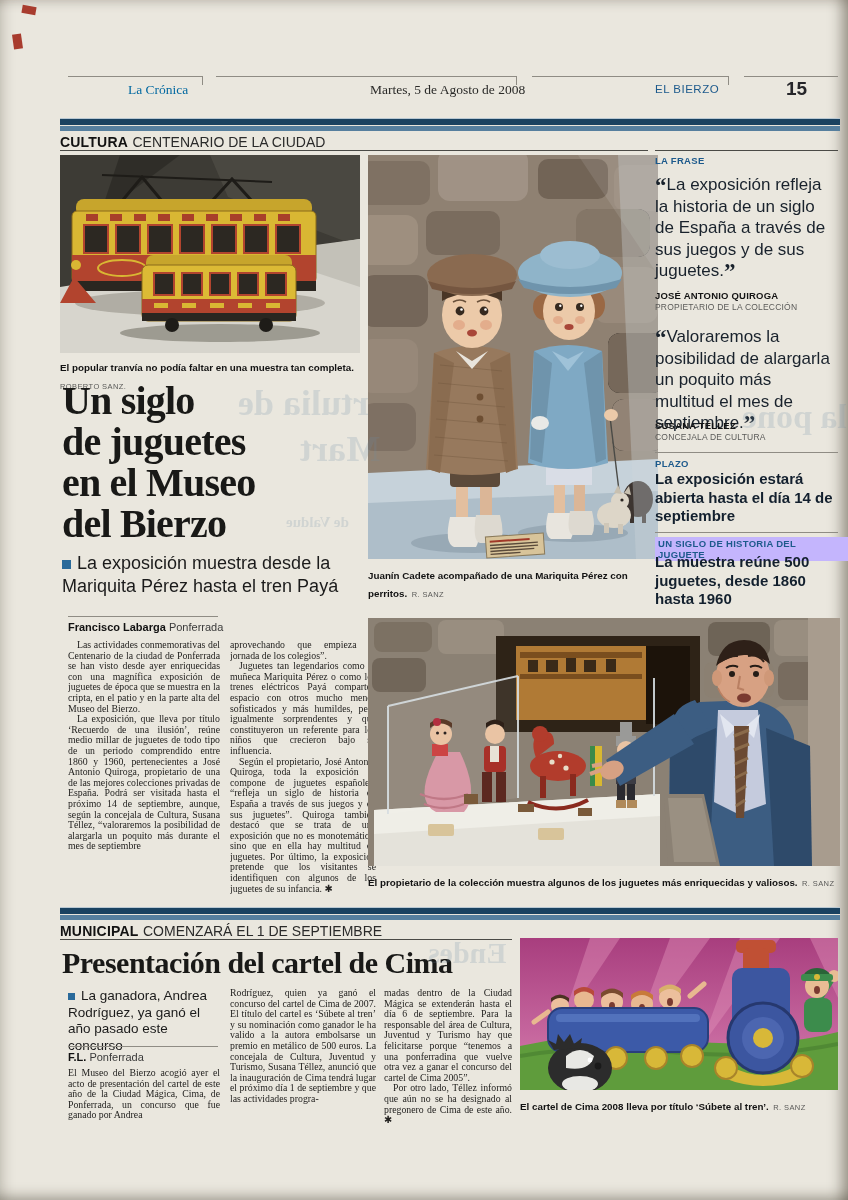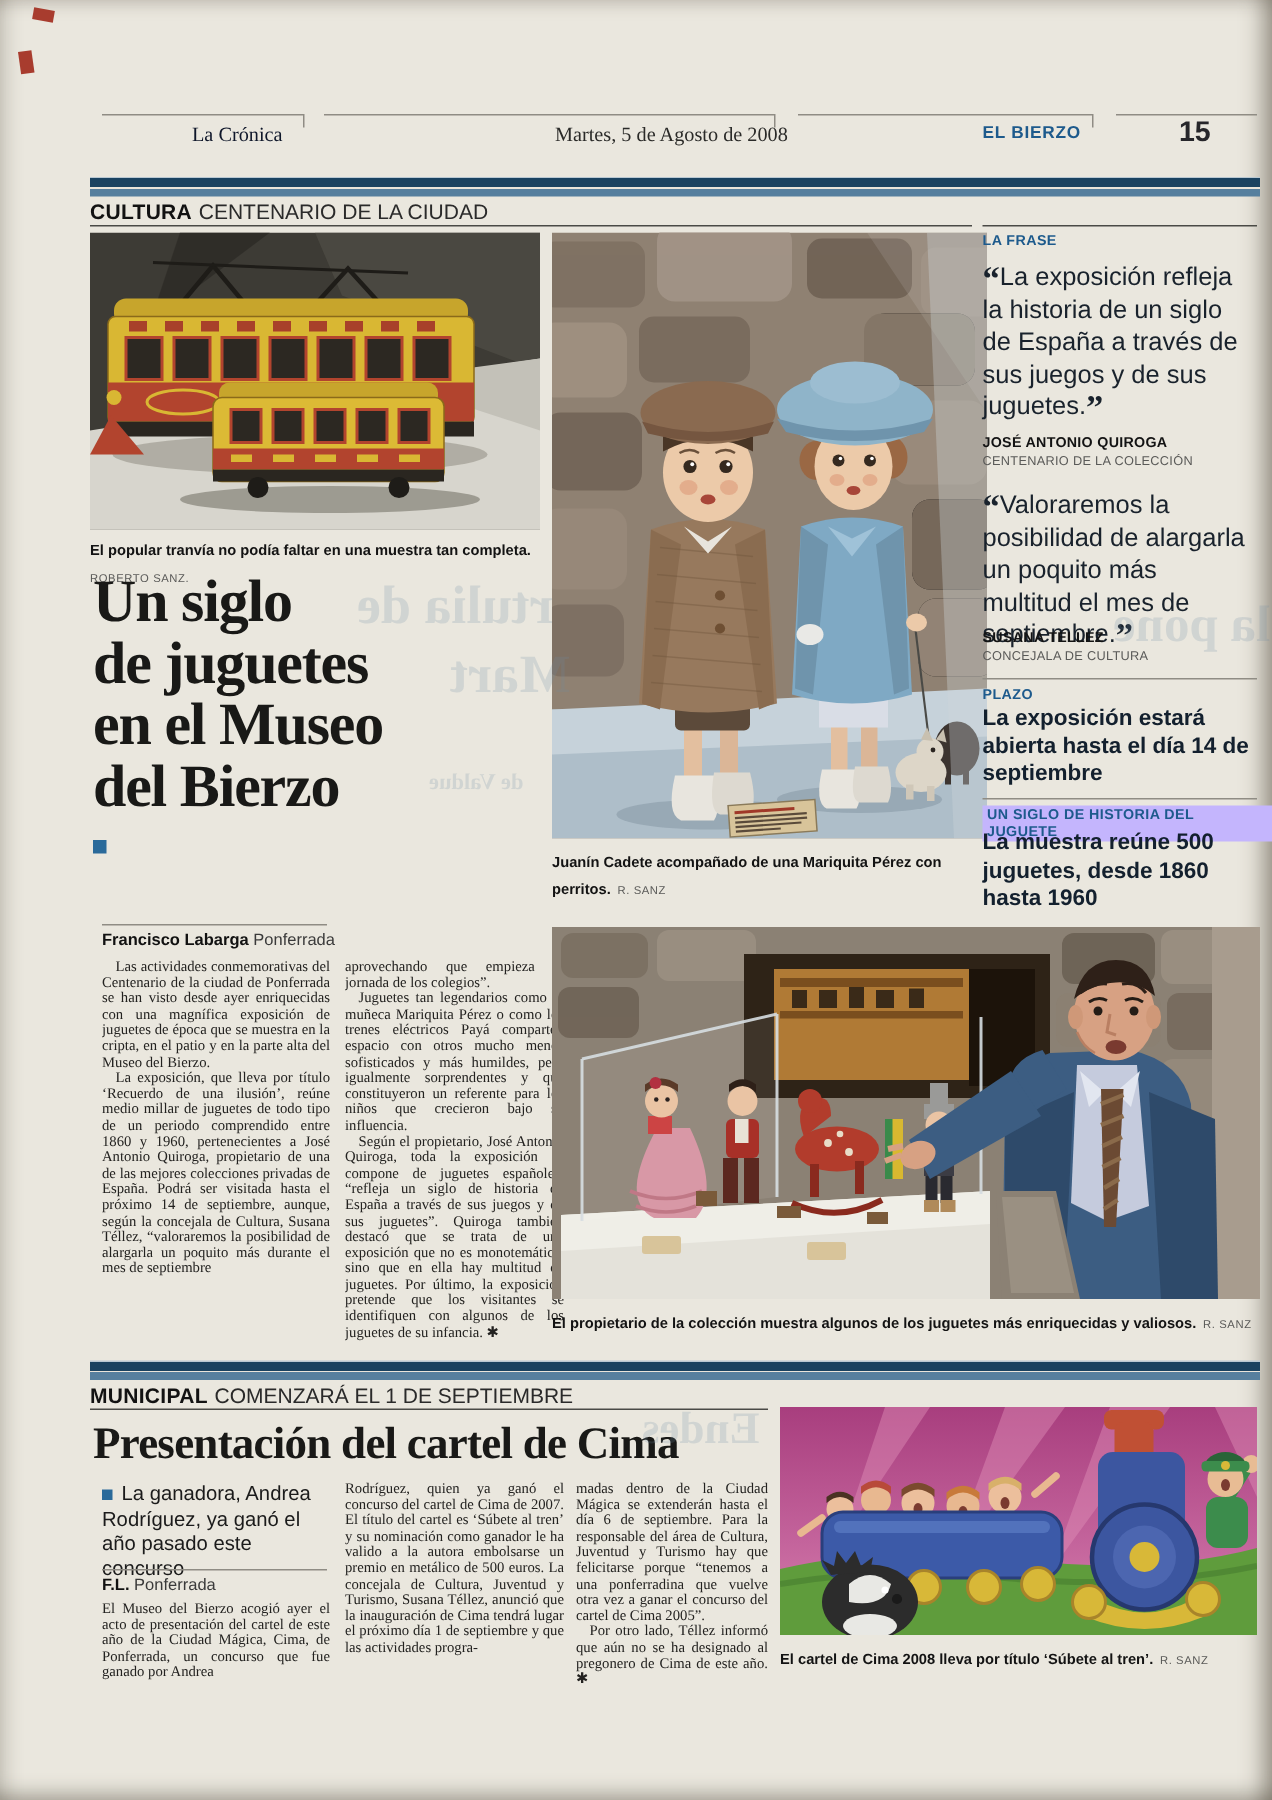--- a/index.html
+++ b/index.html
@@ -5,23 +5,23 @@
   *{box-sizing:border-box;margin:0;padding:0}
   html,body{background:#cfccc3}
   .page{position:relative;width:848px;height:1200px;background:#eae7de;overflow:hidden;
     font-family:"Liberation Sans",sans-serif;
     box-shadow:inset -16px 0 14px -10px rgba(70,62,48,.5),inset 0 -14px 12px -9px rgba(70,62,48,.35),
                inset 14px 0 12px -10px rgba(70,62,48,.22),inset 0 12px 10px -8px rgba(70,62,48,.18);}
   .abs{position:absolute}
   .rule{background:#8f8c84;height:1px}
   .rule-dark{background:#4a4a46;height:1px}
   .vtick{background:#8f8c84;width:1px;height:9px}
-  .masthead-name{font-family:"Liberation Serif",serif;font-size:13.5px;color:#0f172a}
+  .masthead-name{font-family:"Liberation Serif",serif;font-size:13.5px;color:#0369a1}
   .masthead-date{font-family:"Liberation Serif",serif;font-size:13.5px;color:#2a2a28}
-  .masthead-section{font-weight:bold;font-size:11.5px;color:#1d5a8c;letter-spacing:.5px}
+  .masthead-section{font-weight:normal;font-size:11.5px;color:#1d5a8c;letter-spacing:.5px}
   .masthead-page{font-weight:bold;font-size:19px;color:#26262a}
   .band{height:13px;background:linear-gradient(to bottom,#b9c8d2 0,#b9c8d2 1px,#1a4260 1px,#1a4260 7px,#e8e4da 7px,#e8e4da 8px,#567f9e 8px,#567f9e 13px)}
   .kicker-strong{font-weight:bold;font-size:14px;color:#121212;letter-spacing:.2px;display:inline}
   .kicker-light{font-size:14px;color:#2a2a2a;display:inline}
   .headline1{font-family:"Liberation Serif",serif;font-weight:bold;font-size:40px;line-height:41px;color:#191917;letter-spacing:-.8px}
   .subhead{font-size:18px;line-height:23px;color:#1b1b1b}
   .bullet{display:inline-block;width:9px;height:9px;background:#2a6a9a;margin-right:6px}
   .byline{font-size:11px;color:#3a3a3a}
   .byline b{color:#111}
   .bodytext{font-family:Liberation Serif, serif;font-size:9.8px;line-height:10.6px;color:#232220;text-align:justify}
@@ -143,21 +143,21 @@
   </div>
 
   <div class="abs headline1" style="left:62px;top:380px;width:306px">
     <div>Un siglo</div>
     <div>de juguetes</div>
     <div>en el Museo</div>
     <div>del Bierzo</div>
   </div>
 
   <div class="abs subhead" style="left:62px;top:552px;width:306px">
-    <span class="bullet"></span>
+    <span class="bullet"></span><span>La exposición muestra desde la Mariquita Pérez hasta el tren Payá</span>
   </div>
 
   <div class="abs rule" style="left:68px;top:616px;width:150px"></div>
   <div class="abs byline" style="left:68px;top:621px">
     <b>Francisco Labarga</b>
     <span>Ponferrada</span>
   </div>
 
   <div class="abs bodytext" style="left:68px;top:640px;width:152px;height:266px;overflow:hidden">
     <p>Las actividades conmemorativas del Centenario de la ciudad de Ponferrada se han visto desde ayer enriquecidas con una magnífica exposición de juguetes de época que se muestra en la cripta, en el patio y en la parte alta del Museo del Bierzo.</p>
@@ -286,21 +286,21 @@
     <span class="credit">R. SANZ</span>
   </div>
 
   <div class="abs rule-dark" style="left:655px;top:150px;width:183px"></div>
   <div class="abs sb-label" style="left:655px;top:155px">LA FRASE</div>
 
   <div class="abs quote" style="left:655px;top:174px;width:180px">
     <span class="qmark">“</span><span>La exposición refleja la historia de un siglo de España a través de sus juegos y de sus juguetes.</span><span class="qmark">”</span>
   </div>
   <div class="abs sb-author" style="left:655px;top:290px">JOSÉ ANTONIO QUIROGA</div>
-  <div class="abs sb-role" style="left:655px;top:302px">CENTENARIO DE LA COLECCIÓN</div>
+  <div class="abs sb-role" style="left:655px;top:302px">PROPIETARIO DE LA COLECCIÓN</div>
 
   <div class="abs quote" style="left:655px;top:326px;width:180px">
     <span class="qmark">“</span><span>Valoraremos la posibilidad de alargarla un poquito más multitud el mes de septiembre.</span><span class="qmark">”</span>
   </div>
   <div class="abs sb-author" style="left:655px;top:420px">SUSANA TÉLLEZ</div>
   <div class="abs sb-role" style="left:655px;top:432px">CONCEJALA DE CULTURA</div>
 
   <div class="abs rule" style="left:655px;top:452px;width:183px"></div>
   <div class="abs sb-label" style="left:655px;top:458px">PLAZO</div>
   <div class="abs sb-big" style="left:655px;top:470px;width:180px">La exposición estará abierta hasta el día 14 de septiembre</div>

